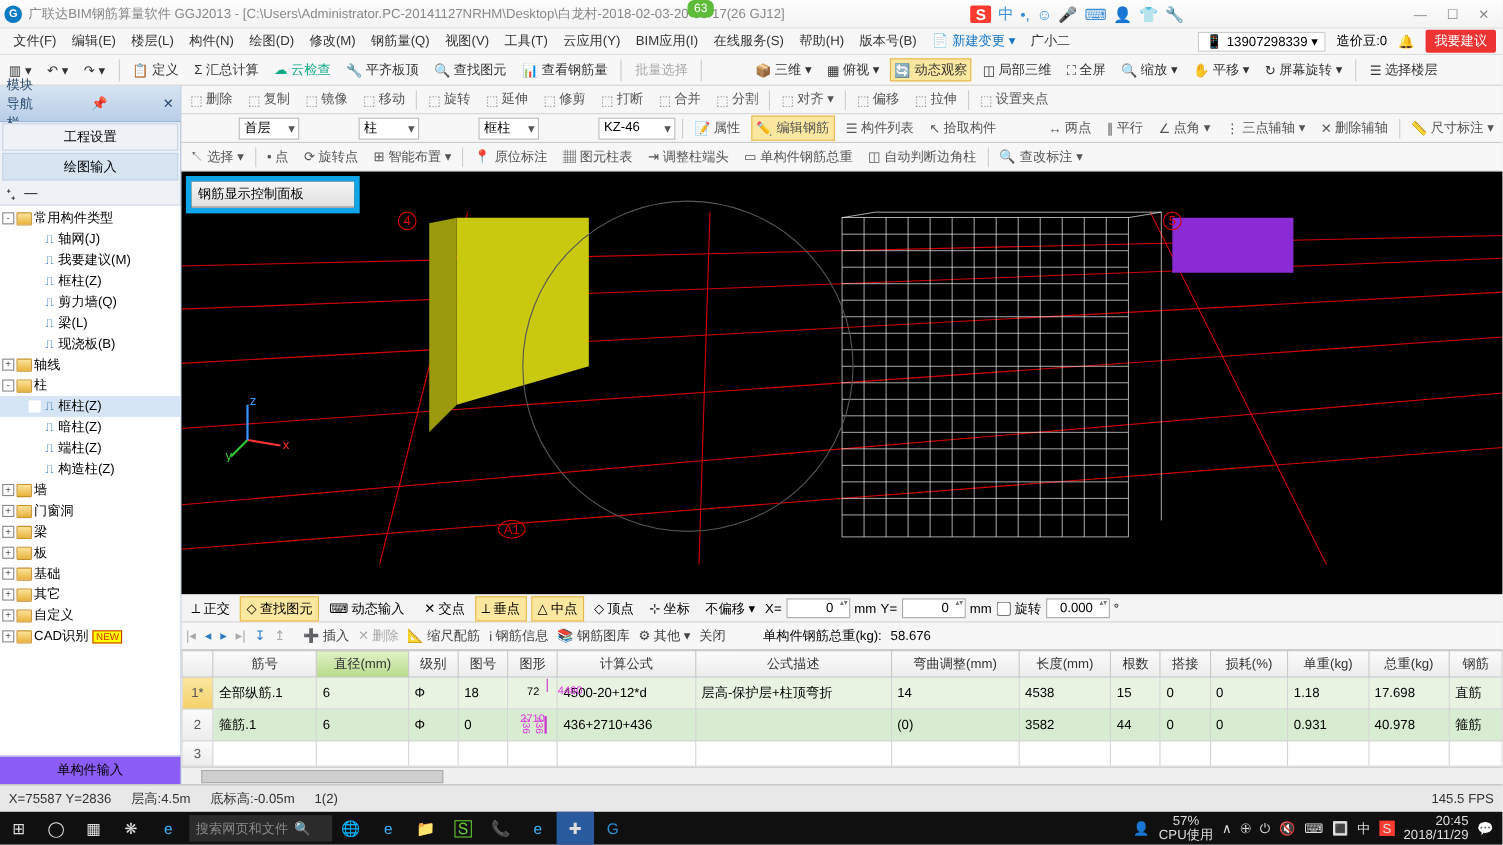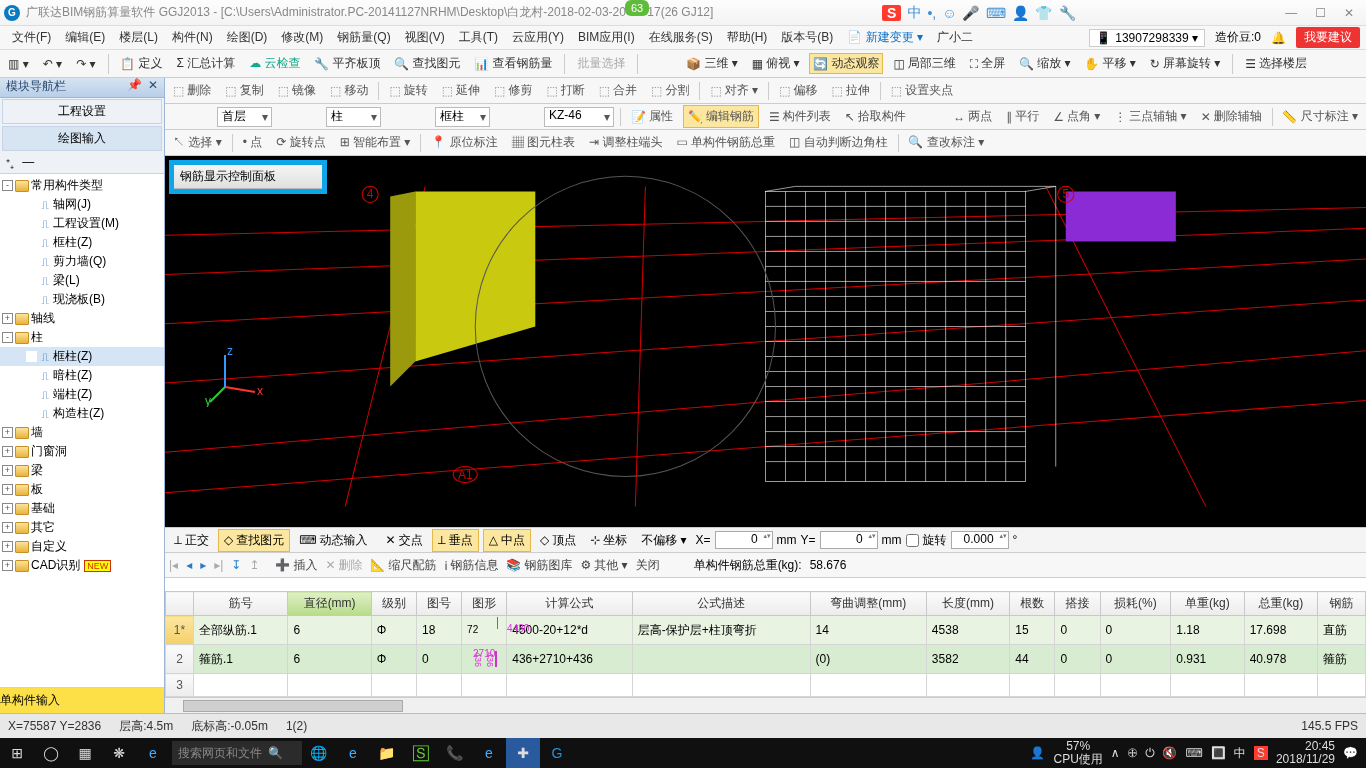--- a/index.html
+++ b/index.html
@@ -24,21 +24,21 @@
 
 
 .toolbar { height:28px; background:#f7f7f7; border-bottom:1px solid #ccc; display:flex; align-items:center; padding:0 4px; gap:6px; }
 .toolbar .sep { width:1px; height:20px; background:#ccc; margin:0 2px; }
 .toolbar .btn { display:flex; align-items:center; gap:3px; padding:2px 4px; color:#333; white-space:nowrap; }
 .toolbar .btn.active { background:#fce7a0; border:1px solid #e5b84e; padding:1px 3px; }
 
 
 .main { position:absolute; top:78px; left:0; right:0; bottom:55px; display:flex; }
 .leftpanel { width:165px; background:#eef1f5; border-right:1px solid #9db6d6; display:flex; flex-direction:column; }
-.leftpanel .hdr { background:linear-gradient(#d7e4f2,#b8cee8); height:20px; display:flex; align-items:flex-start; padding:0 6px; border-bottom:1px solid #9db6d6; color:#2a4a70; }
+.leftpanel .hdr { background:linear-gradient(#d7e4f2,#b8cee8); height:33px; display:flex; align-items:center; padding:0 6px; border-bottom:1px solid #9db6d6; color:#2a4a70;gap:44px; }
 .leftpanel .hdr .pin { margin-left:auto; }
 .leftpanel .tab { background:#eef1f5; text-align:center; padding:3px 0; border:1px solid #c5d4e6; margin:1px 2px; }
 .leftpanel .mini { height:22px; display:flex; gap:8px; padding:3px 6px; border-bottom:1px solid #c5d4e6; }
 .tree { flex:1; background:#fff; overflow:auto; padding:2px 0; }
 .tree .node { display:flex; align-items:center; padding:1px 2px; gap:2px; white-space:nowrap; }
 .tree .exp { width:11px; height:11px; border:1px solid #888; display:flex; align-items:center; justify-content:center; font-size:9px; line-height:9px; color:#555; background:#fff; }
 .tree .exp.blank { border:none; }
 .tree .fico { width:14px; height:12px; background:linear-gradient(#fce39a,#e8b33c); border:1px solid #c89024; border-radius:1px; display:inline-block; }
 .tree .cico { width:12px; height:12px; display:inline-block; font-size:11px; color:#2a7bc2; text-align:center; }
 .tree .sel { background:#d6e5f5; }
@@ -68,31 +68,31 @@
 .snapbar .btn.active { background:#fce7a0; border:1px solid #e5b84e; }
 .snapbar .num { width:58px; height:18px; border:1px solid #aaa; text-align:right; padding:0 14px 0 2px; background:#fff; position:relative; }
 .snapbar .num::after { content:"▴▾"; font-size:7px; position:absolute; right:1px; top:0; line-height:8px; color:#777; display:flex; flex-direction:column; }
 
 
 .rebarops { height:25px; background:#f7f7f7; border-bottom:1px solid #ccc; display:flex; align-items:center; padding:0 4px; gap:8px; }
 .rebarops .btn { display:flex; gap:3px; align-items:center; color:#444; }
 
 
 .grid { background:#fff; }
-.grid table { border-collapse:collapse; width:100%; font-size:12px;margin-top:13px; }
+.grid table { border-collapse:collapse; width:100%; font-size:12px; }
 .grid th { background:linear-gradient(#fbfbfb,#ececec); border:1px solid #c8c8c8; padding:3px 4px; font-weight:normal; color:#333; }
 .grid th.hl { background:linear-gradient(#dff0c6,#b8db8a); }
 .grid td { border:1px solid #d5d5d5; padding:4px 5px; background:#e8f3e2; white-space:nowrap; }
 .grid tr.r2 td { background:#d7ecd0; }
 .grid tr.r3 td { background:#fff; }
 .grid .rowh { background:linear-gradient(#fbfbfb,#ececec)!important; text-align:center; width:28px; color:#555; }
 .grid .rowh.hl { background:linear-gradient(#fce7a0,#f4d06a)!important; }
 .grid .shape { position:relative; height:20px; }
 
-.leftpanel .btab { text-align:left; padding:4px 0; background:#fde047; border-top:1px solid #c5d4e6; }
+.leftpanel .btab { text-align:center; padding:4px 0; background:#8b5cf6; border-top:1px solid #c5d4e6; }
 
 
 .status { position:absolute; left:0; right:0; bottom:30px; height:25px; background:#e8e8e8; border-top:1px solid #bbb; display:flex; align-items:center; padding:0 8px; gap:18px; color:#333; }
 .status .fps { margin-left:auto; }
 .taskbar { position:absolute; left:0; right:0; bottom:0; height:30px; background:#101010; display:flex; align-items:center; color:#ddd; }
 .taskbar .tb { width:34px; height:30px; display:flex; align-items:center; justify-content:center; font-size:14px; }
 .taskbar .tb.active { background:#2a5a9e; }
 .taskbar .search { background:#2b2b2b; height:24px; display:flex; align-items:center; padding:0 6px; gap:6px; color:#888; width:130px; margin-left:2px; }
 .taskbar .tray { margin-left:auto; display:flex; align-items:center; gap:8px; padding-right:8px; font-size:11px; }
 .taskbar .clock { text-align:right; line-height:13px; }
@@ -200,21 +200,21 @@
           <span>常用构件类型</span>
         </div>
         <div class="node l2">
           <span class="exp blank"></span>
           <span class="cico" style="color:#1e66b1">⎍</span>
           <span>轴网(J)</span>
         </div>
         <div class="node l2">
           <span class="exp blank"></span>
           <span class="cico" style="color:#1e66b1">⎍</span>
-          <span>工程设置(M)</span>
+          <span>我要建议(M)</span>
         </div>
         <div class="node l2">
           <span class="exp blank"></span>
           <span class="cico" style="color:#1e66b1">⎍</span>
           <span>框柱(Z)</span>
         </div>
         <div class="node l2">
           <span class="exp blank"></span>
           <span class="cico" style="color:#1e66b1">⎍</span>
           <span>剪力墙(Q)</span>
@@ -515,21 +515,21 @@
               <th>钢筋</th>
             </tr>
             <tr class="r1">
               <td class="rowh hl">1*</td>
               <td>全部纵筋.1</td>
               <td>6</td>
               <td>Φ</td>
               <td>18</td>
               <td>
                 <div class="shape">
-                  <span style="position:absolute;left:0;top:4px;font-size:10px">72</span>
+                  <span style="position:absolute;left:12px;top:4px;font-size:10px">72</span>
                   <span style="position:absolute;left:40px;right:10px;top:2px;border-top:1.5px solid #c3c;text-align:center;color:#d3d;font-size:10px;padding-bottom:2px">4480</span>
                   <span style="position:absolute;left:30px;top:-3px;bottom:0;border-left:1.5px solid #c3c;height:12px"></span>
                 </div>
               </td>
               <td>4500-20+12*d</td>
               <td>层高-保护层+柱顶弯折</td>
               <td>14</td>
               <td>4538</td>
               <td>15</td>
               <td>0</td>

